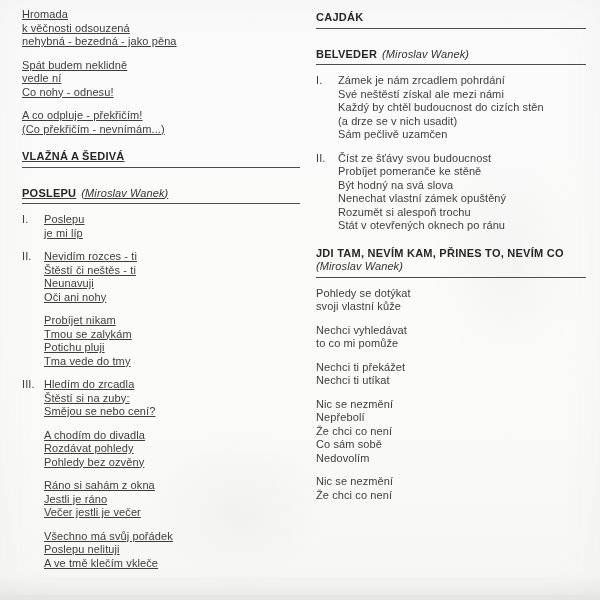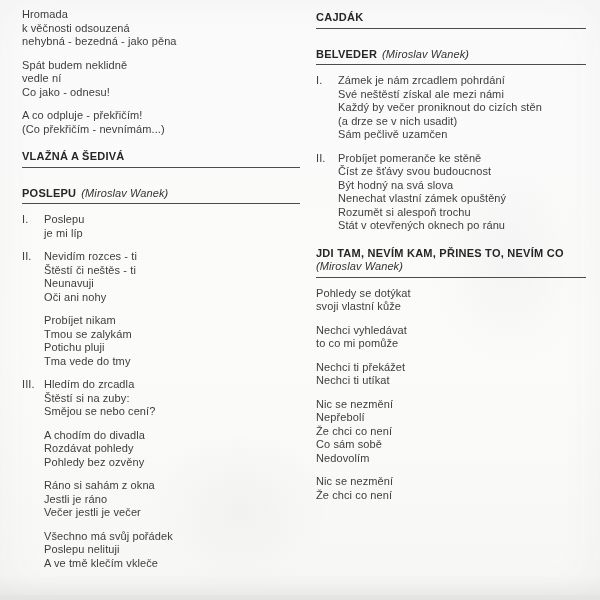--- a/index.html
+++ b/index.html
@@ -22,21 +22,21 @@
       linear-gradient(180deg, #fafafb 0%, #fbfbf9 60%, #f7f7f5 96%, #eeeeec 99%, #e6e6e4 100%);
     box-shadow: inset 0 0 45px rgba(90,90,90,0.05);
   }
   .column {
     position: absolute;
     top: 8px;
     font-size: 11px;
     line-height: 13.5px;
     letter-spacing: 0.1px;
   }
-  .col-left  { left: 22px;  width: 278px; }
+  .col-left  { left: 22px;  width: 278px; text-decoration: underline; }
   .col-right { left: 316px; width: 270px; }
 
   .song-title {
     margin: 14px 0 9px 0;
     padding-bottom: 3px;
     border-bottom: 1.4px solid #4c4c4c;
     color: #262626;
     font-weight: bold;
     letter-spacing: 0.25px;
   }
@@ -93,21 +93,21 @@
   <div class="smudge smudge-2"></div>
   <div class="column col-left">
       <div class="stanza">
         <div class="line">Hromada</div>
         <div class="line">k věčnosti odsouzená</div>
         <div class="line">nehybná - bezedná - jako pěna</div>
       </div>
       <div class="stanza">
         <div class="line">Spát budem neklidně</div>
         <div class="line">vedle ní</div>
-        <div class="line">Co jako - odnesu!</div>
+        <div class="line">Co nohy - odnesu!</div>
       </div>
       <div class="stanza">
         <div class="line">A co odpluje - překřičím!</div>
         <div class="line">(Co překřičím - nevnímám...)</div>
       </div>
       <div class="song-title"><span class="title-main">VLAŽNÁ A ŠEDIVÁ</span></div>
       <div class="song-title"><span class="title-main">POSLEPU</span><span class="title-author">(Miroslav Wanek)</span></div>
       <div class="stanza indent">
         <span class="numeral">I.</span>
         <div class="line">Poslepu</div>
@@ -148,28 +148,28 @@
         <div class="line">A ve tmě klečím vkleče</div>
       </div>
     </div>
   <div class="column col-right">
       <div class="song-title"><span class="title-main">CAJDÁK</span></div>
       <div class="song-title"><span class="title-main">BELVEDER</span><span class="title-author">(Miroslav Wanek)</span></div>
       <div class="stanza indent">
         <span class="numeral">I.</span>
         <div class="line">Zámek je nám zrcadlem pohrdání</div>
         <div class="line">Své neštěstí získal ale mezi námi</div>
-        <div class="line">Každý by večer proniknout do cizích stěn</div>
+        <div class="line">Každý by chtěl budoucnost do cizích stěn</div>
         <div class="line">(a drze se v nich usadit)</div>
         <div class="line">Sám pečlivě uzamčen</div>
       </div>
       <div class="stanza indent">
         <span class="numeral">II.</span>
+        <div class="line">Číst ze šťávy svou budoucnost</div>
         <div class="line">Probíjet pomeranče ke stěně</div>
-        <div class="line">Číst ze šťávy svou budoucnost</div>
         <div class="line">Být hodný na svá slova</div>
         <div class="line">Nenechat vlastní zámek opuštěný</div>
         <div class="line">Rozumět si alespoň trochu</div>
         <div class="line">Stát v otevřených oknech po ránu</div>
       </div>
       <div class="song-title two-line"><span class="title-main">JDI TAM, NEVÍM KAM, PŘINES TO, NEVÍM CO</span><span class="title-author">(Miroslav Wanek)</span></div>
       <div class="stanza">
         <div class="line">Pohledy se dotýkat</div>
         <div class="line">svoji vlastní kůže</div>
       </div>

